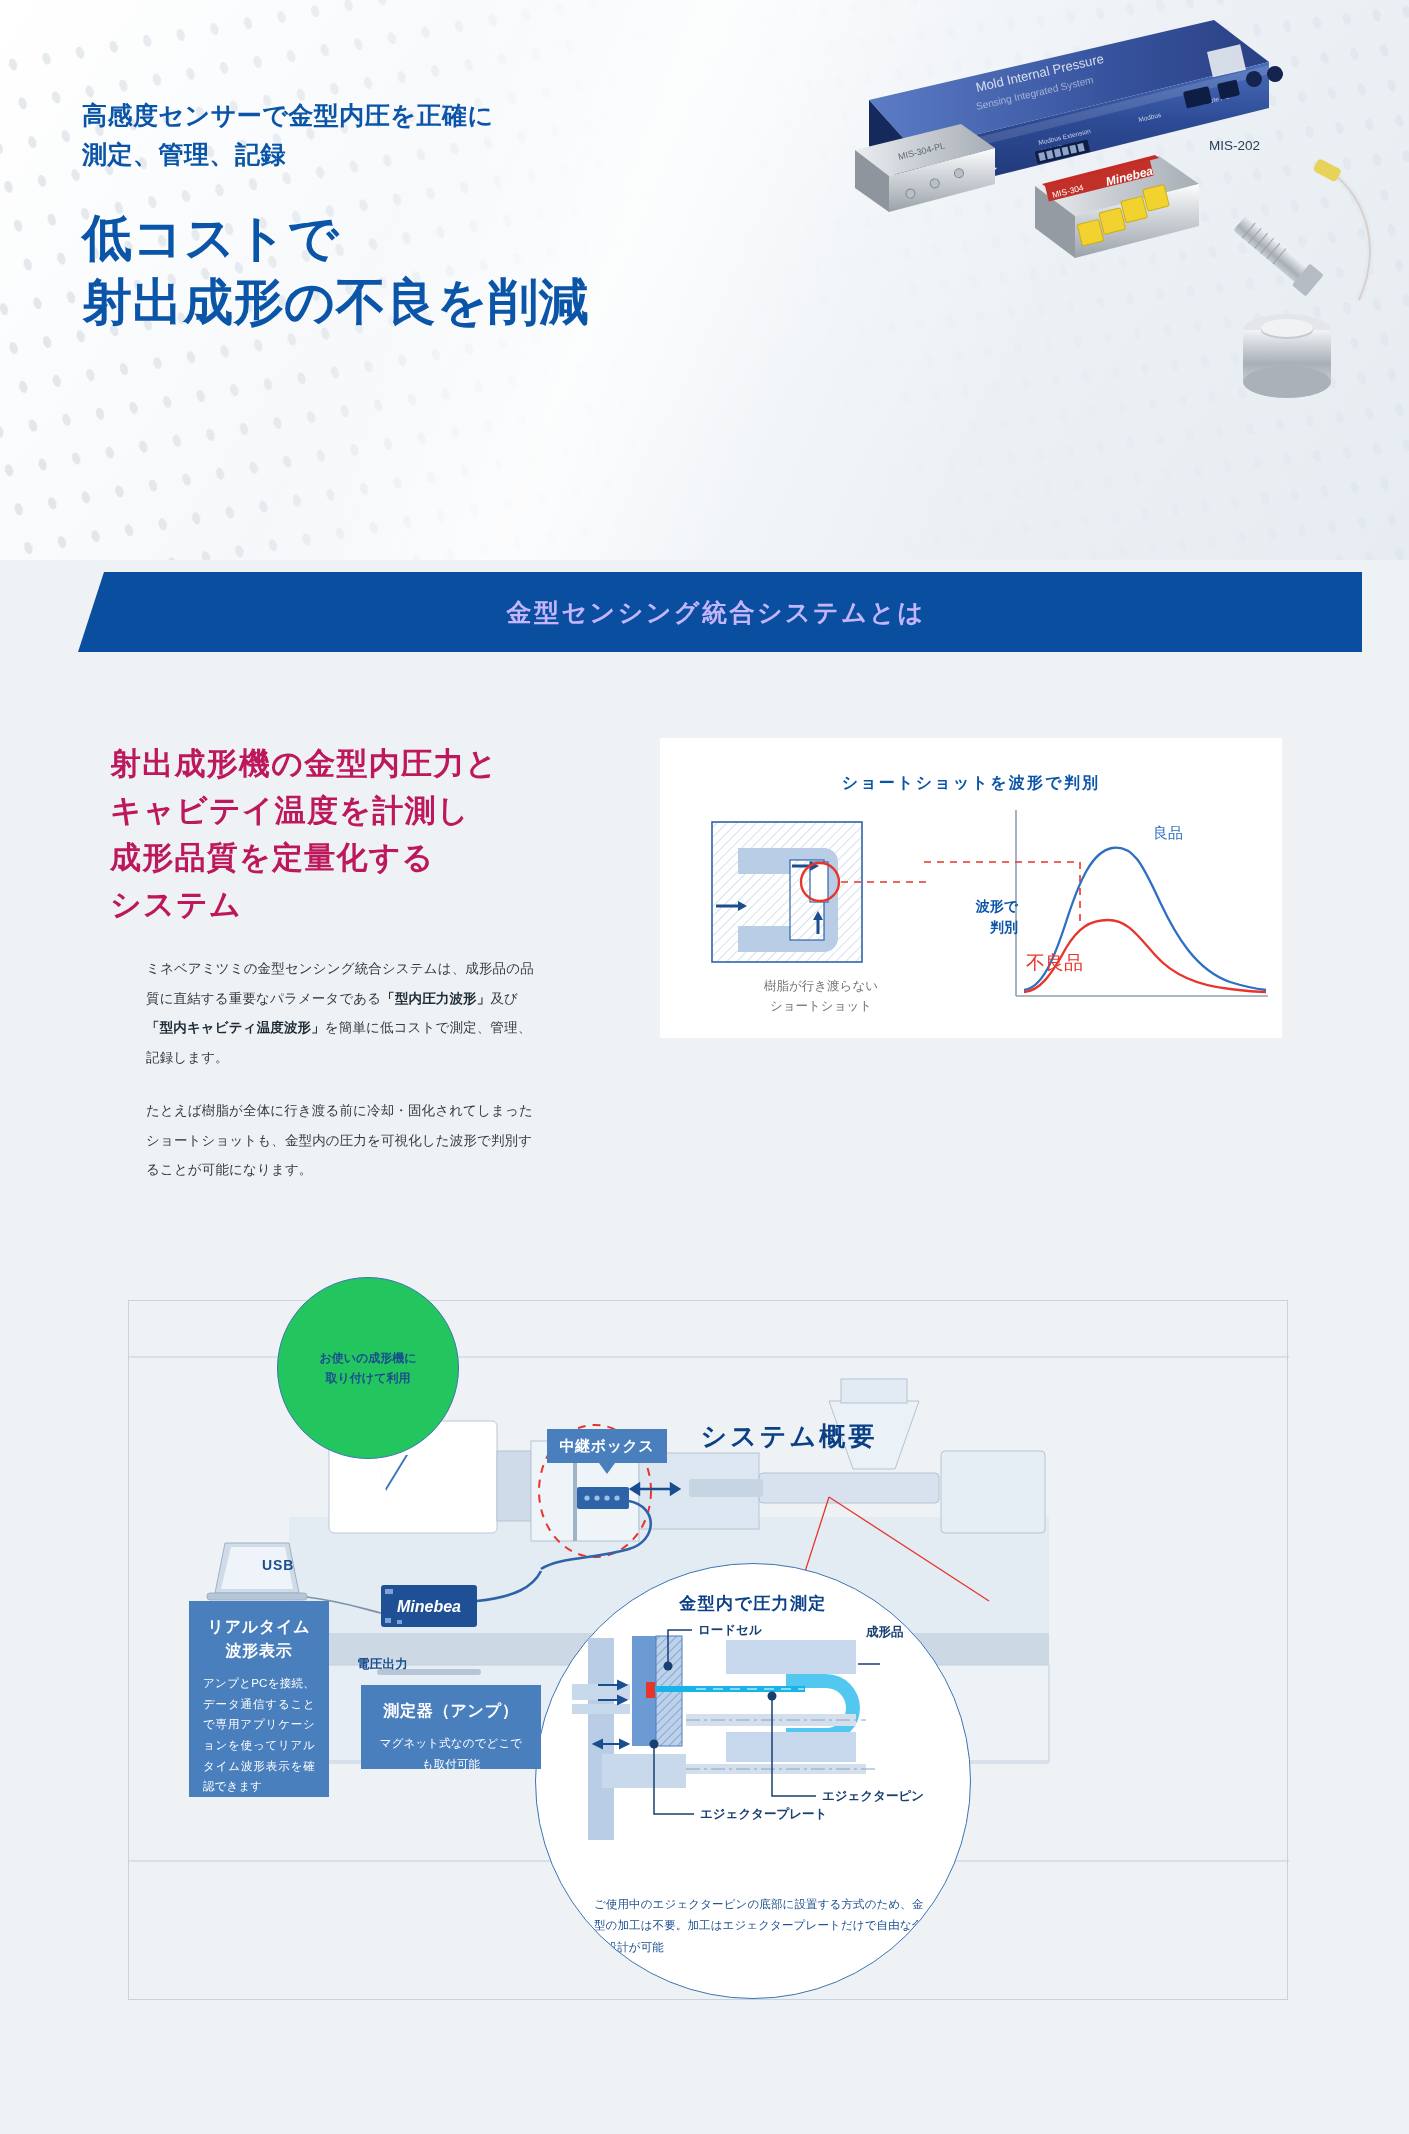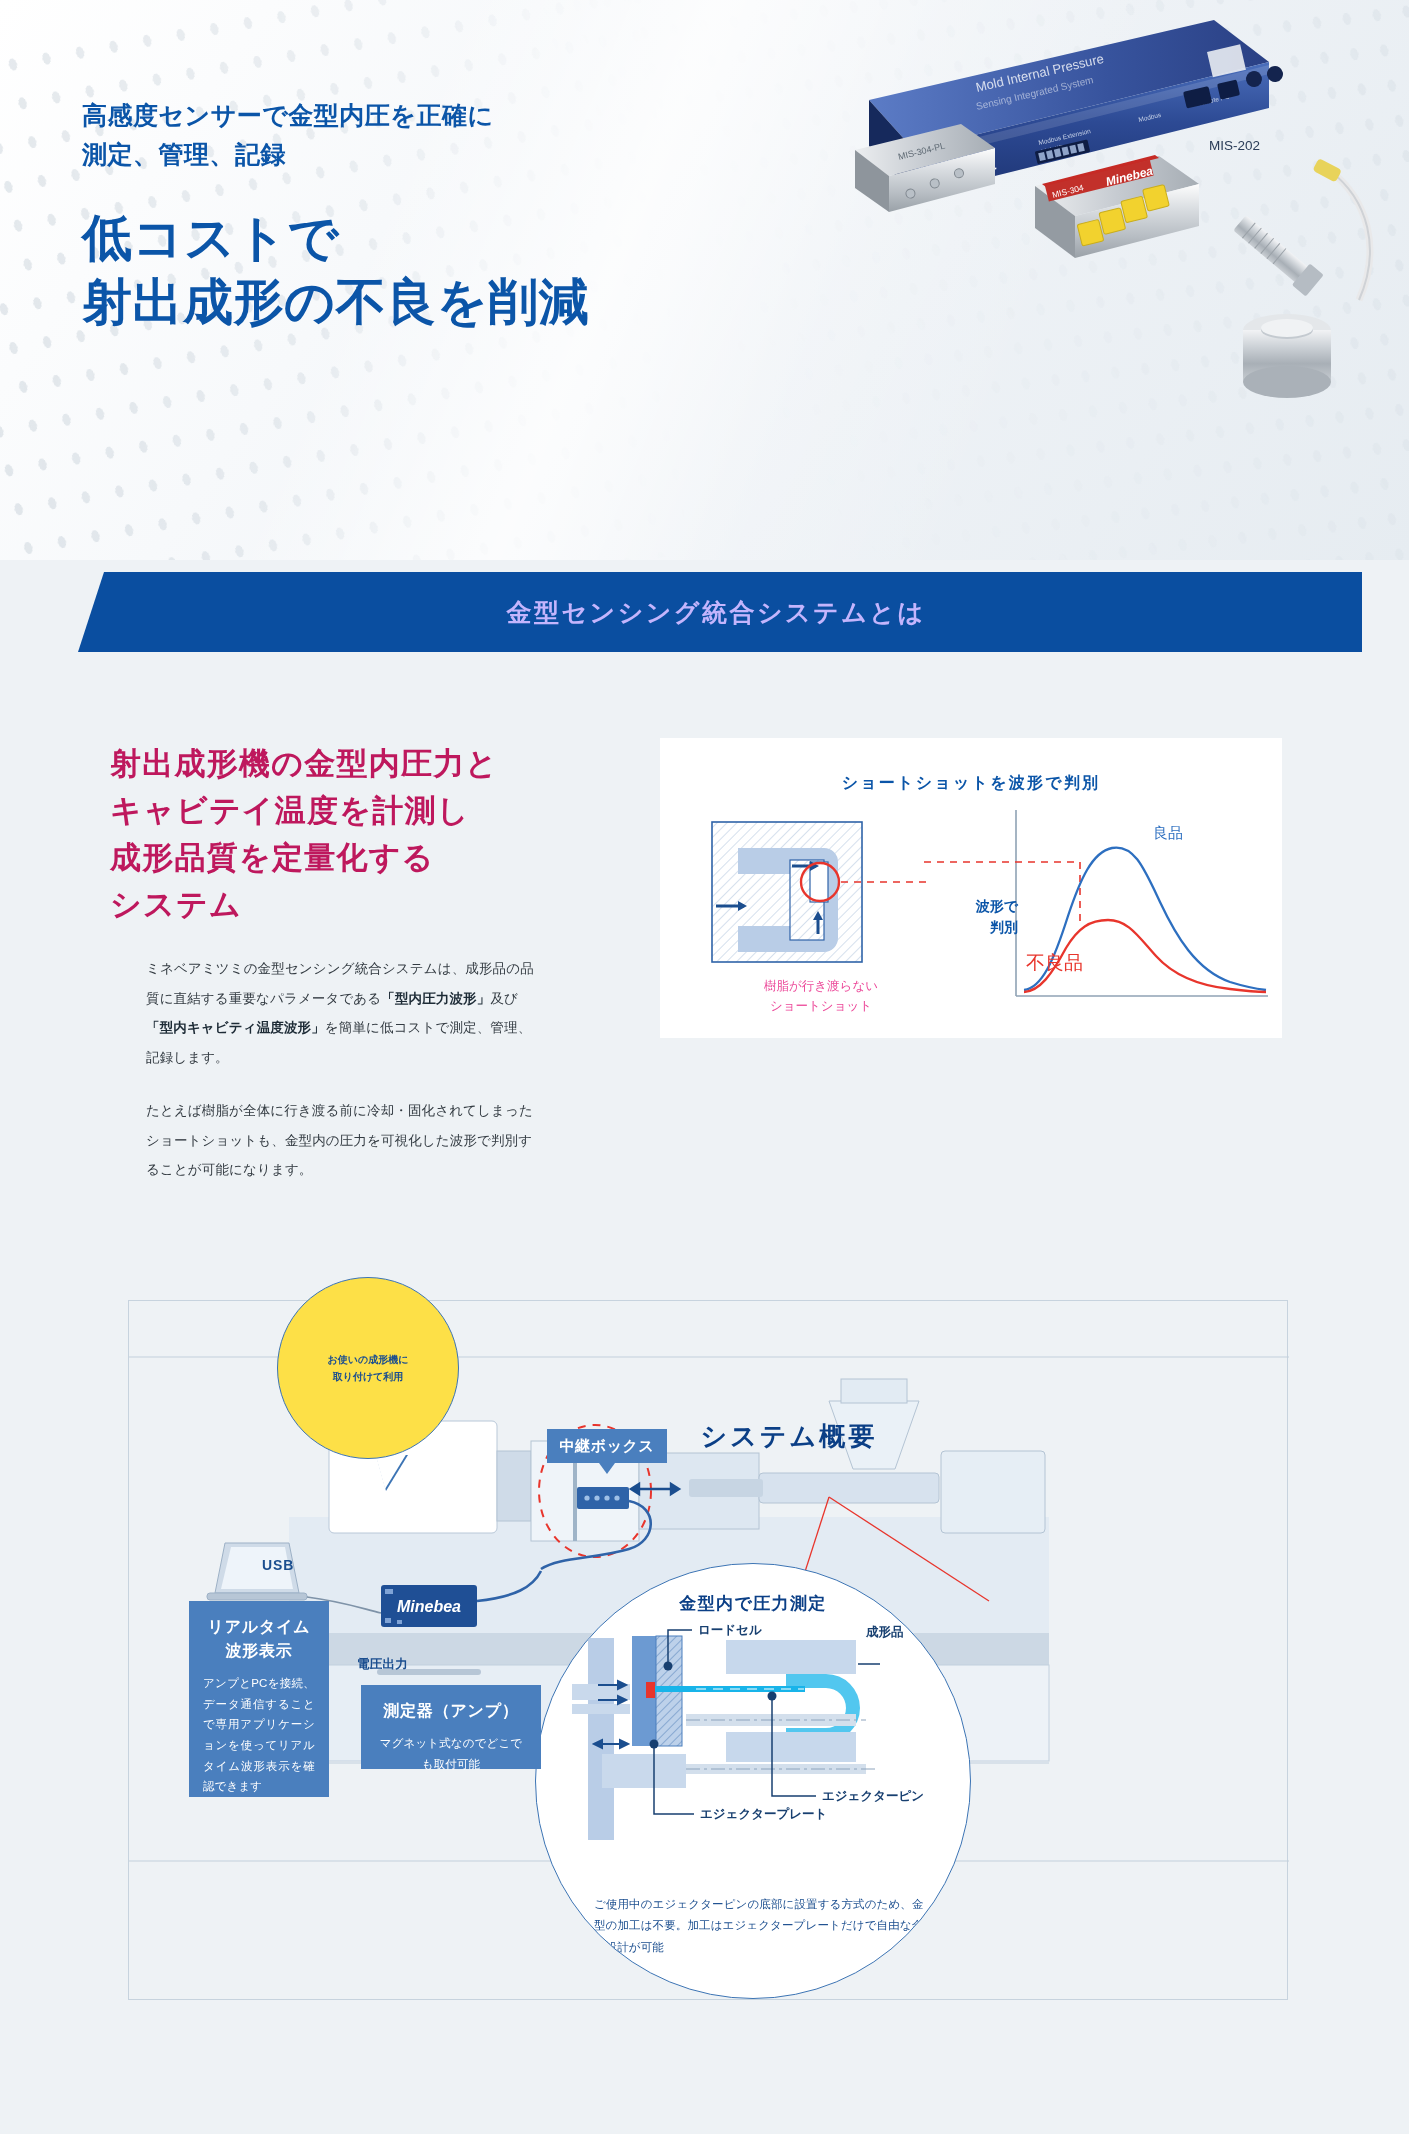--- a/index.html
+++ b/index.html
@@ -87,21 +87,21 @@
     position:absolute; left:660px; top:38px; width:622px; height:300px;
     background:#ffffff;
   }
   .fig-title {
     position:absolute; top:35px; left:0; width:100%; text-align:center;
     color:#0b55a8; font-size:16px; font-weight:700; letter-spacing:.14em;
   }
   .fig-body { position:absolute; left:0; top:62px; width:100%; height:238px; }
   .fig-caption {
     position:absolute; left:36px; top:176px; width:250px; text-align:center;
-    font-size:12.5px; line-height:1.62; color:#ec4899; white-space:pre-line;
+    font-size:12.5px; line-height:1.62; color:#737373; white-space:pre-line;
   }
   .fig-mid {
     position:absolute; left:262px; top:96px; width:96px; text-align:right;
     color:#0b55a8; font-size:14px; font-weight:700; line-height:1.5; white-space:pre-line;
   }
   .fig-ok {
     position:absolute; left:493px; top:24px;
     color:#2d6fc0; font-size:15px; font-weight:400;
   }
   .fig-ng {
@@ -113,23 +113,23 @@
   .sys {
     position:absolute; left:128px; top:1300px; width:1160px; height:700px;
     border:1px solid #c7d3de; background:#eef2f5;
   }
   .sys-title {
     position:absolute; left:480px; top:118px; width:360px; text-align:center;
     color:#0b3f86; font-size:26px; font-weight:700; letter-spacing:.12em;
   }
   .bubble {
     position:absolute; left:148px; top:-24px; width:182px; height:182px;
-    border-radius:50%; border:1.4px solid #3c74b4; background:#fde047;
+    border-radius:50%; border:1.4px solid #3c74b4; background:#22c55e;
     display:flex; align-items:center; justify-content:center; text-align:center;
-    color:#1b4e8f; font-size:10px; font-weight:700; line-height:1.7; white-space:pre-line;
+    color:#1b4e8f; font-size:12px; font-weight:700; line-height:1.7; white-space:pre-line;
     z-index:9;
   }
   .bubble-tail {
     position:absolute; left:246px; top:152px; width:0; height:0; z-index:8;
     border-left:10px solid transparent; border-right:22px solid transparent;
     border-top:36px solid #ffffff;
     filter:drop-shadow(1px 2px 0 #3c74b4);
   }
 
   .tag {

